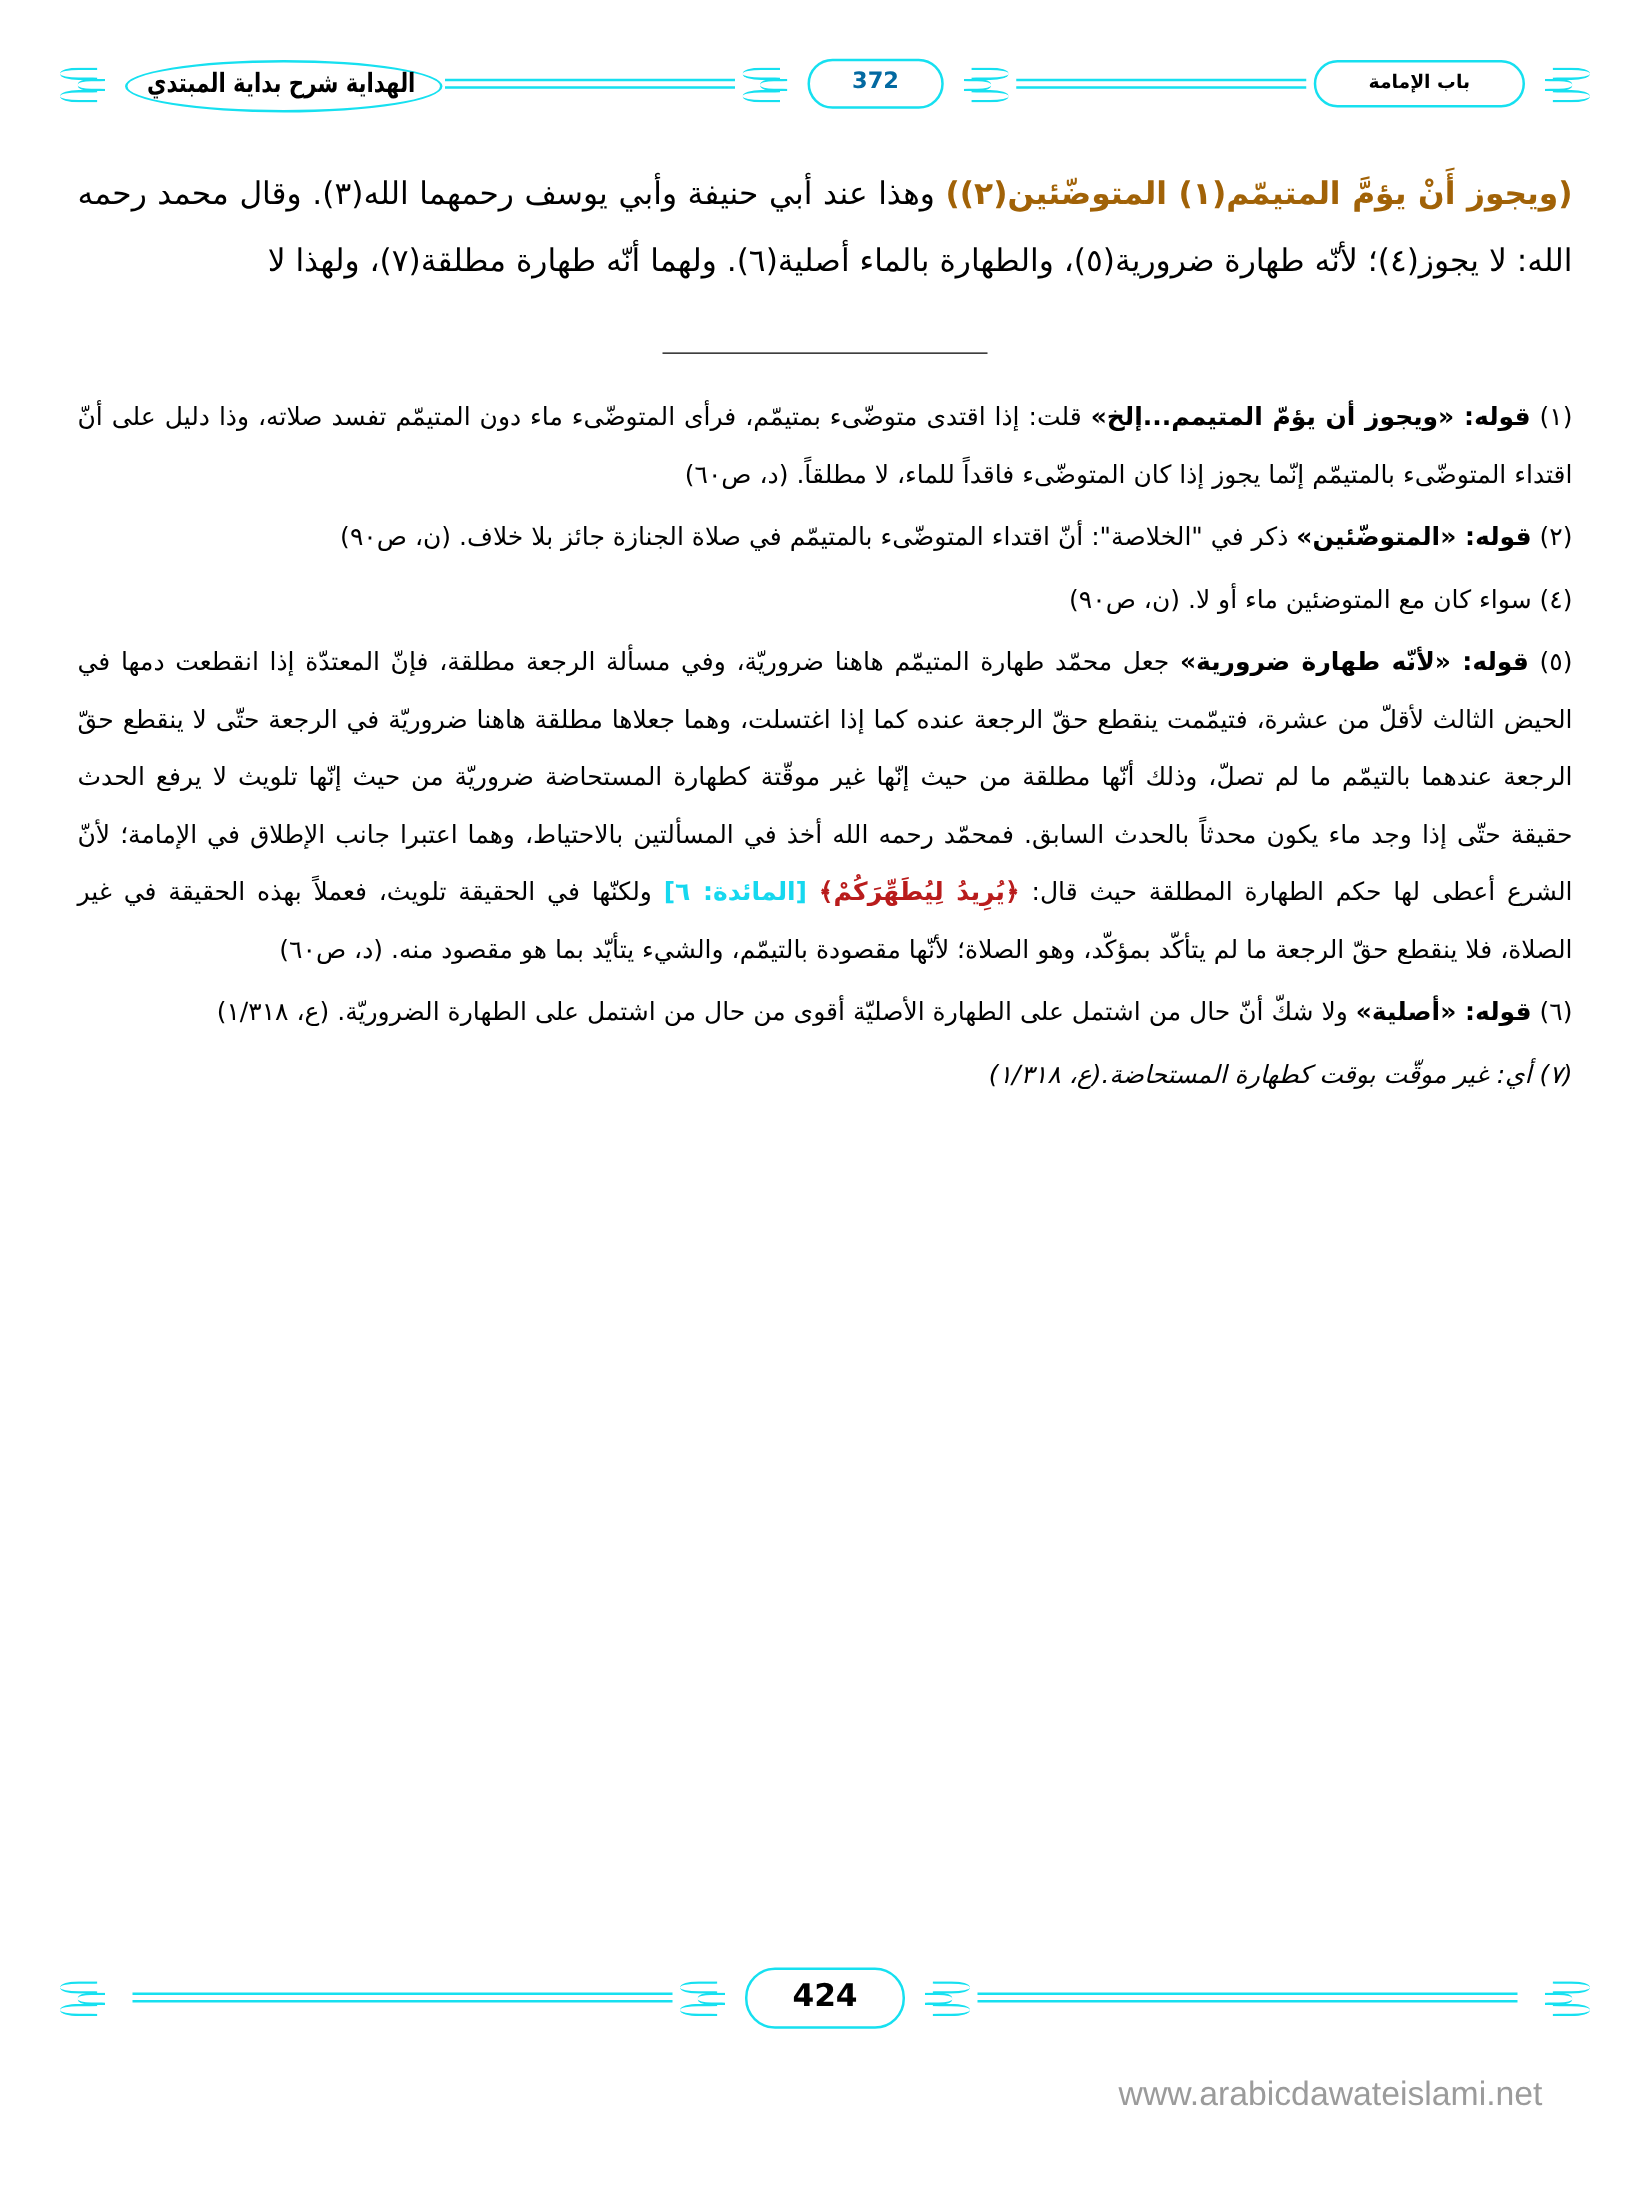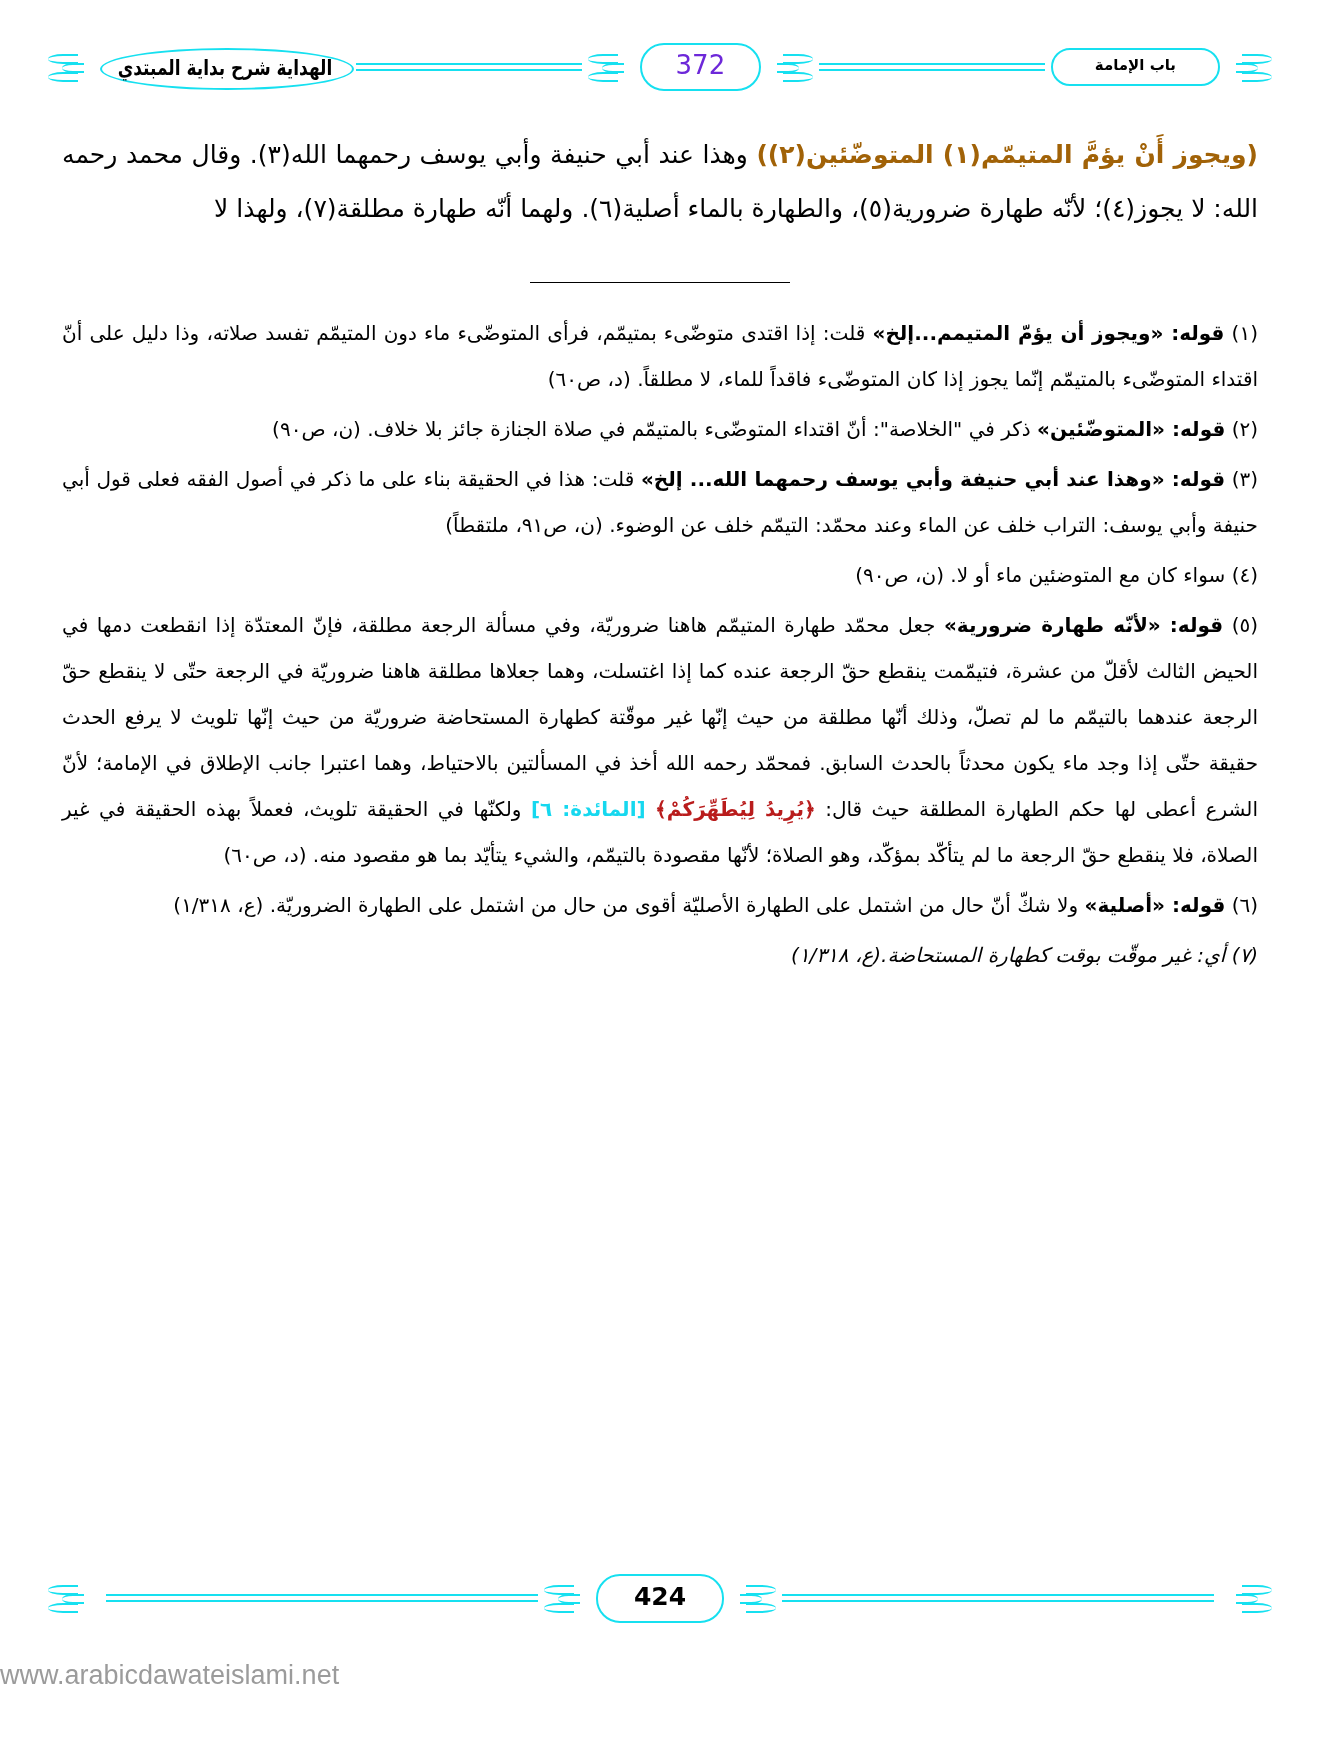--- a/index.html
+++ b/index.html
@@ -79,23 +79,23 @@
     color: #000;
     background: #fff;
     line-height: 1.1;
     white-space: nowrap;
   }
   .page-pill {
     flex: 0 0 auto;
     border: 2px solid #16e0f0;
     border-radius: 24px;
     padding: 6px 34px 10px 34px;
-    font-size: 26px;
-    font-weight: normal;
-    color: #6d28d9;
+    font-size: 18px;
+    font-weight: bold;
+    color: #0369a1;
     background: #fff;
     line-height: 1.1;
   }
   .book-logo {
     flex: 0 0 auto;
     width: 250px;
     height: 46px;
     position: relative;
     display: flex;
     align-items: center;
@@ -197,21 +197,21 @@
     padding: 6px 36px 10px 36px;
     font-size: 25px;
     font-weight: bold;
     background: #fff;
   }
   .watermark {
     position: absolute;
     bottom: 60px;
     left: 0;
     right: 86px;
-    text-align: left;
+    text-align: right;
     font-size: 27px;
     color: #9b9b9b;
     font-family: "Liberation Sans", sans-serif;
     direction: ltr;
   }
 </style>
 </head>
 <body>
 
 <div class="page">
@@ -260,24 +260,20 @@
     <div class="note">
       <span>(١)</span>
       <b>قوله: «ويجوز أن يؤمّ المتيمم...إلخ»</b><span> قلت: إذا اقتدى متوضّىء بمتيمّم، فرأى المتوضّىء ماء دون المتيمّم تفسد صلاته، وذا دليل على أنّ اقتداء المتوضّىء بالمتيمّم إنّما يجوز إذا كان المتوضّىء فاقداً للماء، لا مطلقاً. (د، ص٦٠)</span>
     </div>
 
     <div class="note">
       <span>(٢)</span>
       <b>قوله: «المتوضّئين»</b><span> ذكر في "الخلاصة": أنّ اقتداء المتوضّىء بالمتيمّم في صلاة الجنازة جائز بلا خلاف. (ن، ص٩٠)</span>
     </div>
 
-    <div class="note">
-      <span>(٣)</span>
-      <b>قوله: «وهذا عند أبي حنيفة وأبي يوسف رحمهما الله... إلخ»</b><span> قلت: هذا في الحقيقة بناء على ما ذكر في أصول الفقه فعلى قول أبي حنيفة وأبي يوسف: التراب خلف عن الماء وعند محمّد: التيمّم خلف عن الوضوء. (ن، ص٩١، ملتقطاً)</span>
-    </div>
 
     <div class="note">
       <span>(٤)</span>
       <span>سواء كان مع المتوضئين ماء أو لا. (ن، ص٩٠)</span>
     </div>
 
     <div class="note">
       <span>(٥)</span>
       <b>قوله: «لأنّه طهارة ضرورية»</b><span> جعل محمّد طهارة المتيمّم هاهنا ضروريّة، وفي مسألة الرجعة مطلقة، فإنّ المعتدّة إذا انقطعت دمها في الحيض الثالث لأقلّ من عشرة، فتيمّمت ينقطع حقّ الرجعة عنده كما إذا اغتسلت، وهما جعلاها مطلقة هاهنا ضروريّة في الرجعة حتّى لا ينقطع حقّ الرجعة عندهما بالتيمّم ما لم تصلّ، وذلك أنّها مطلقة من حيث إنّها غير موقّتة كطهارة المستحاضة ضروريّة من حيث إنّها تلويث لا يرفع الحدث حقيقة حتّى إذا وجد ماء يكون محدثاً بالحدث السابق. فمحمّد رحمه الله أخذ في المسألتين بالاحتياط، وهما اعتبرا جانب الإطلاق في الإمامة؛ لأنّ الشرع أعطى لها حكم الطهارة المطلقة حيث قال: </span><span class="ayah">﴿يُرِيدُ لِيُطَهِّرَكُمْ﴾</span> <span class="ref">[المائدة: ٦]</span><span> ولكنّها في الحقيقة تلويث، فعملاً بهذه الحقيقة في غير الصلاة، فلا ينقطع حقّ الرجعة ما لم يتأكّد بمؤكّد، وهو الصلاة؛ لأنّها مقصودة بالتيمّم، والشيء يتأيّد بما هو مقصود منه. (د، ص٦٠)</span>
     </div>

